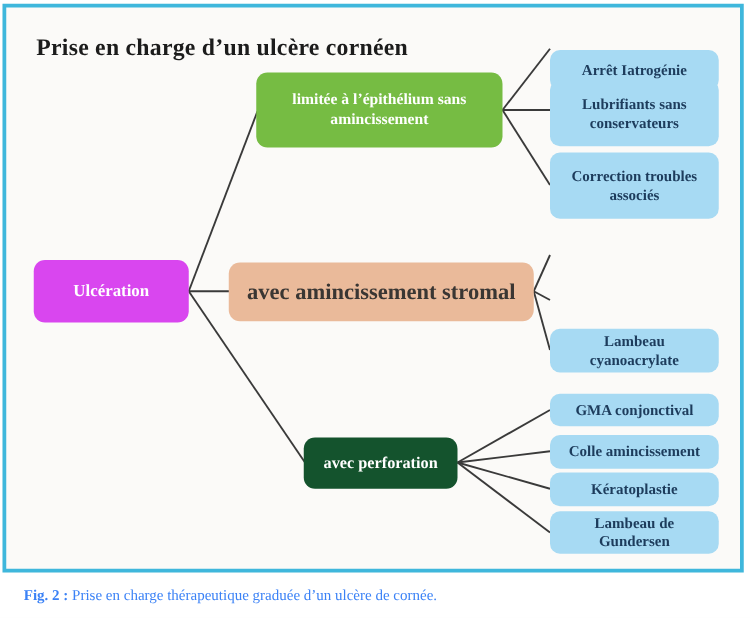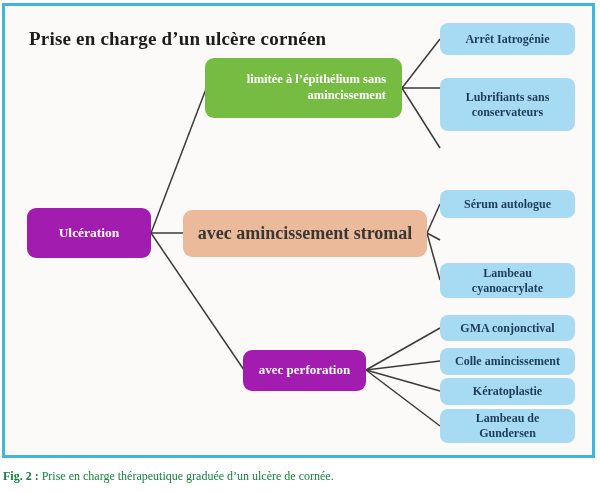--- a/index.html
+++ b/index.html
@@ -19,60 +19,60 @@
   }
   .title{
     position:absolute;left:29px;top:28px;
     font-size:19px;font-weight:bold;color:#1c1c1c;
     letter-spacing:.2px;white-space:nowrap;
   }
   svg.connectors{position:absolute;left:0;top:0;width:600px;height:494px;}
   svg.connectors line{stroke:#3a3a3a;stroke-width:1.5;}
   .node{
     position:absolute;display:flex;align-items:center;justify-content:center;
-    text-align:right;box-sizing:border-box;border-radius:9px;
+    text-align:center;box-sizing:border-box;border-radius:9px;
     font-weight:bold;line-height:1.25;
   }
   .node-root{
     left:27px;top:208px;width:124px;height:50px;
-    background:#a21caf;color:#ffffff;font-size:13.5px;
+    background:#d946ef;color:#ffffff;font-size:13.5px;
   }
   .node-green{
     left:205px;top:58px;width:197px;height:60px;
     background:#76BC43;color:#ffffff;font-size:12.5px;padding:4px 16px;
   }
   .node-tan{
     left:183px;top:210px;width:244px;height:47px;
     background:#EABA9A;color:#3A3633;font-size:18px;
   }
   .node-red{
     left:243px;top:350px;width:123px;height:41px;
-    background:#a21caf;color:#ffffff;font-size:13px;
+    background:#14532d;color:#ffffff;font-size:13px;
   }
   .leaf{
     position:absolute;left:440px;width:135px;
     display:flex;align-items:center;justify-content:center;
     text-align:center;box-sizing:border-box;border-radius:8px;
     background:#A7DAF3;color:#1D3C5C;
     font-weight:bold;font-size:12px;line-height:1.22;padding:2px 8px;
   }
-  .leaf-1{top:23px;height:32px;}
-  .leaf-2{top:78px;height:53px;}
+  .leaf-1{top:40px;height:32px;}
+  .leaf-2{top:64px;height:53px;}
   .leaf-3{top:122px;height:53px;}
   .leaf-4{top:190px;height:28px;}
   .leaf-5{top:227px;height:26px;}
   .leaf-6{top:263px;height:35px;}
   .leaf-7{top:315px;height:26px;}
   .leaf-8{top:348px;height:27px;}
   .leaf-9{top:378px;height:27px;}
   .leaf-10{top:409px;height:34px;}
   .italic{font-style:italic;font-weight:bold;}
   .caption{
-    position:absolute;left:3px;top:469px;
-    font-size:12px;color:#15803d;white-space:nowrap;
+    position:absolute;left:19px;top:469px;
+    font-size:12px;color:#3b82f6;white-space:nowrap;
   }
   .caption .prefix{font-weight:bold;}
 </style>
 </head>
 <body>
 
 <div class="figure">
 
   <div class="frame"></div>
 
@@ -98,21 +98,21 @@
   <div class="title">Prise en charge d’un ulcère cornéen</div>
 
   <div class="node node-root">Ulcération</div>
 
   <div class="node node-green">limitée à l’épithélium sans amincissement</div>
   <div class="node node-tan">avec amincissement stromal</div>
   <div class="node node-red">avec perforation</div>
 
   <div class="leaf leaf-1">Arrêt Iatrogénie</div>
   <div class="leaf leaf-2">Lubrifiants sans conservateurs</div>
-  <div class="leaf leaf-4">Sérum autologue</div>
+  <div class="leaf leaf-3">Correction troubles associés</div>
   <div class="leaf leaf-6">Lambeau cyanoacrylate</div>
   <div class="leaf leaf-7">GMA conjonctival</div>
   <div class="leaf leaf-8">Colle amincissement</div>
   <div class="leaf leaf-9">Kératoplastie</div>
   <div class="leaf leaf-10">Lambeau de Gundersen</div>
 
   <div class="caption">
     <span class="prefix">Fig. 2&nbsp;:</span>
     <span>Prise en charge thérapeutique graduée d’un ulcère de cornée.</span>
   </div>

